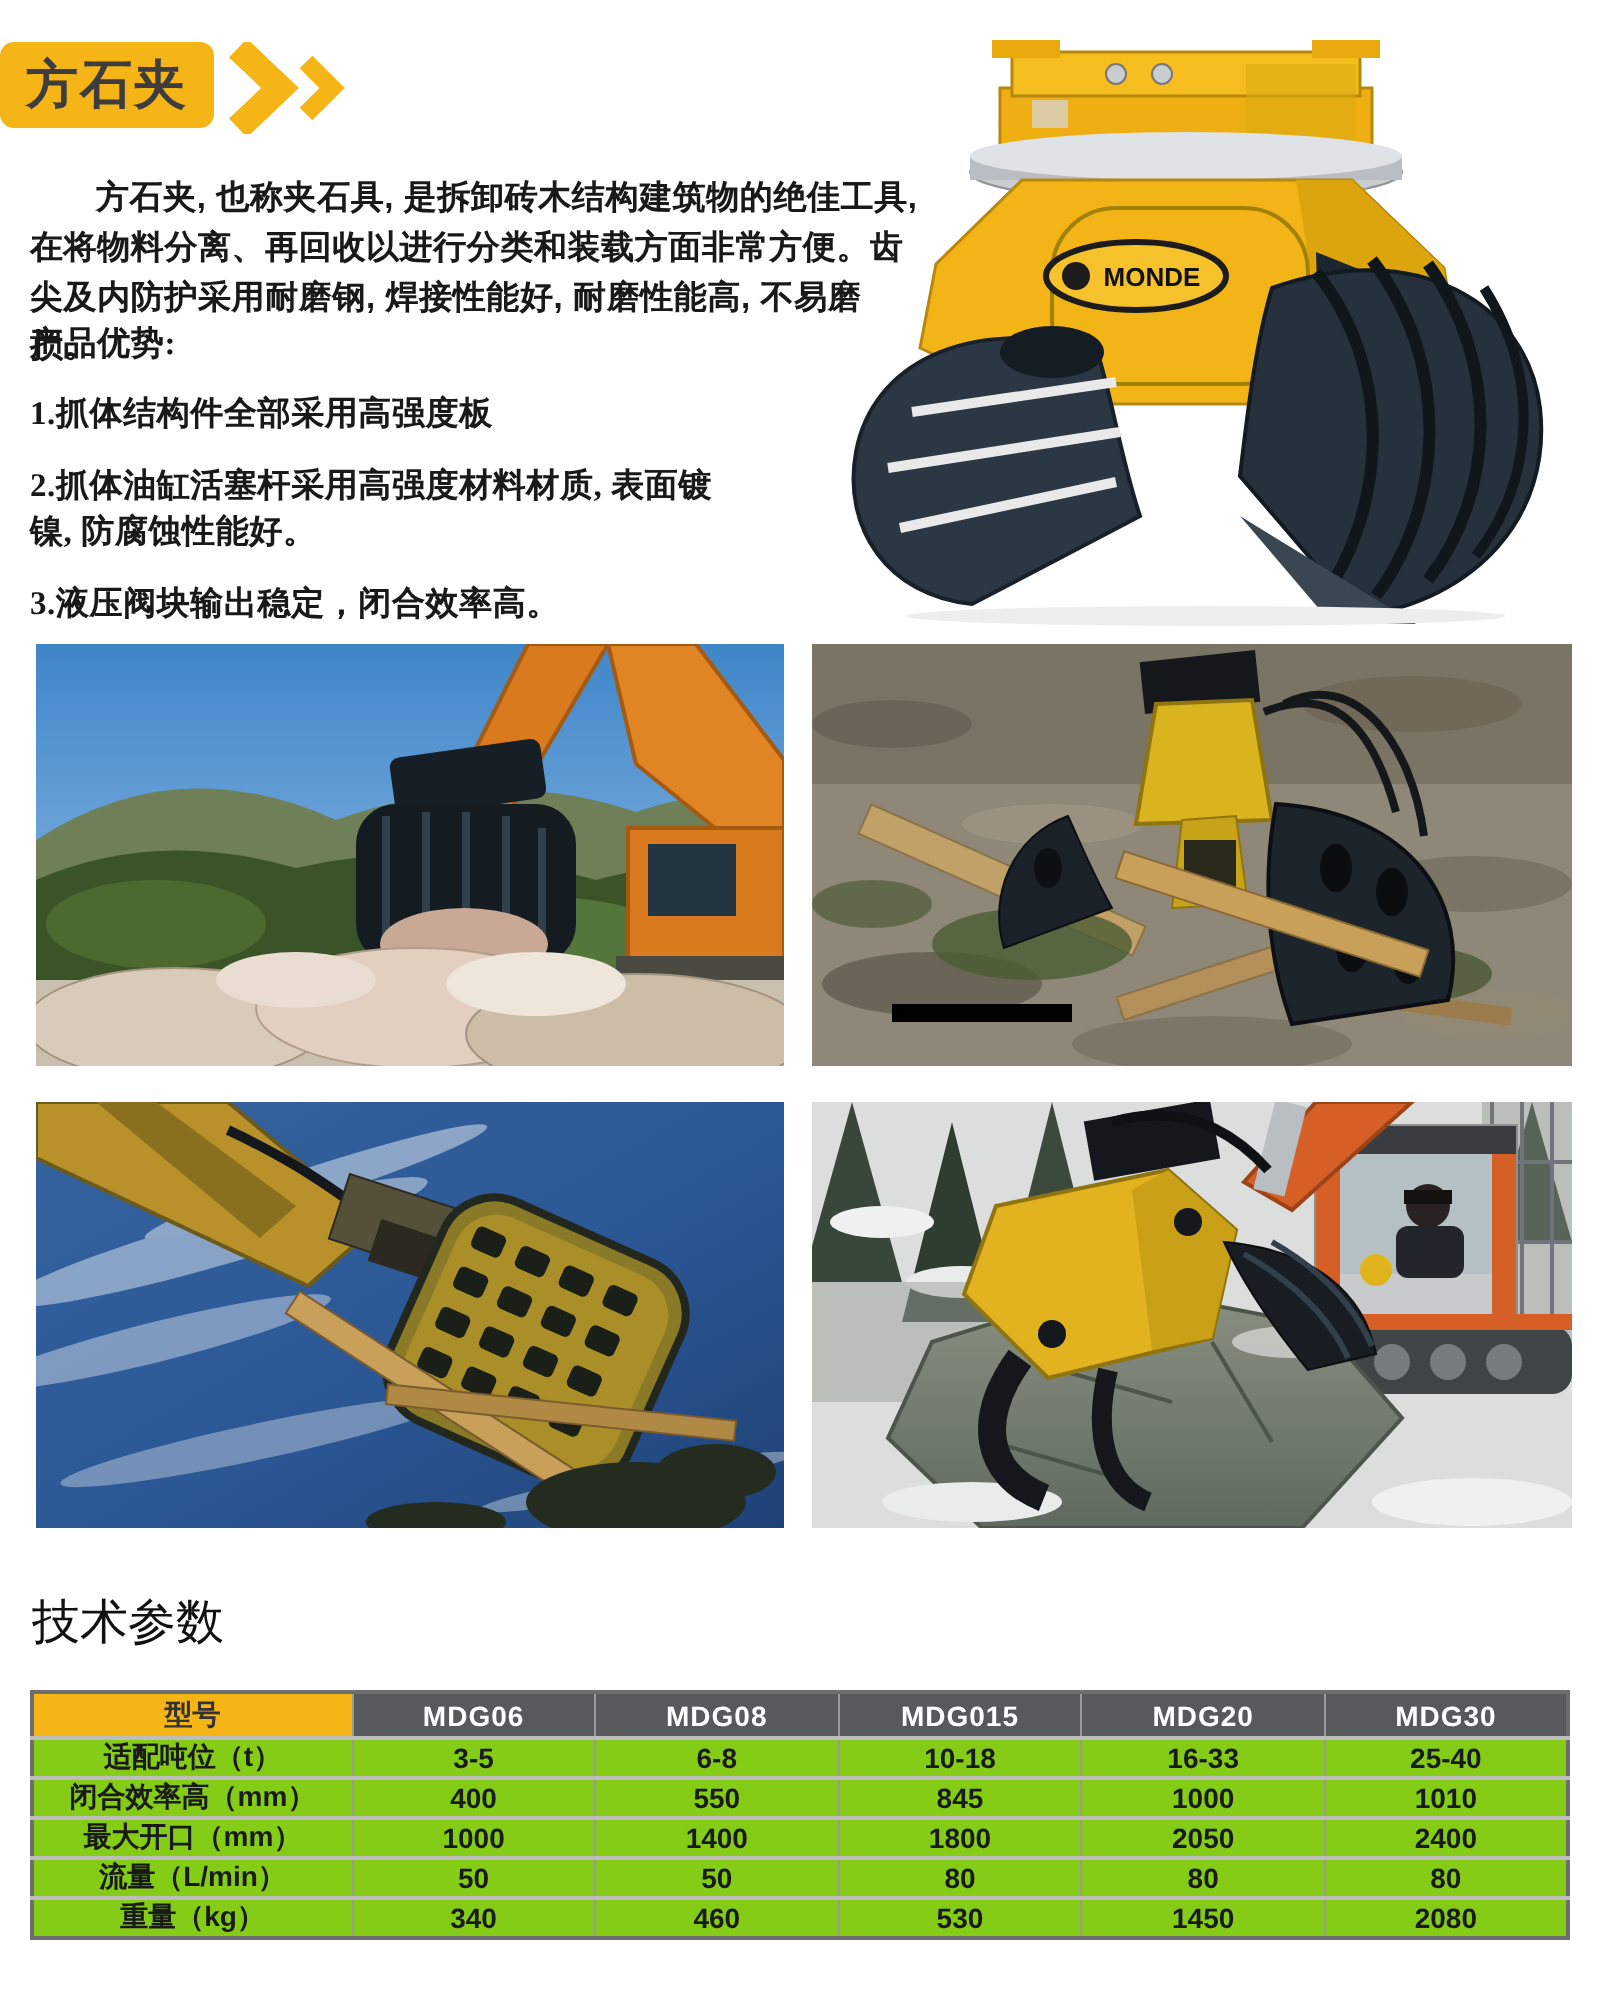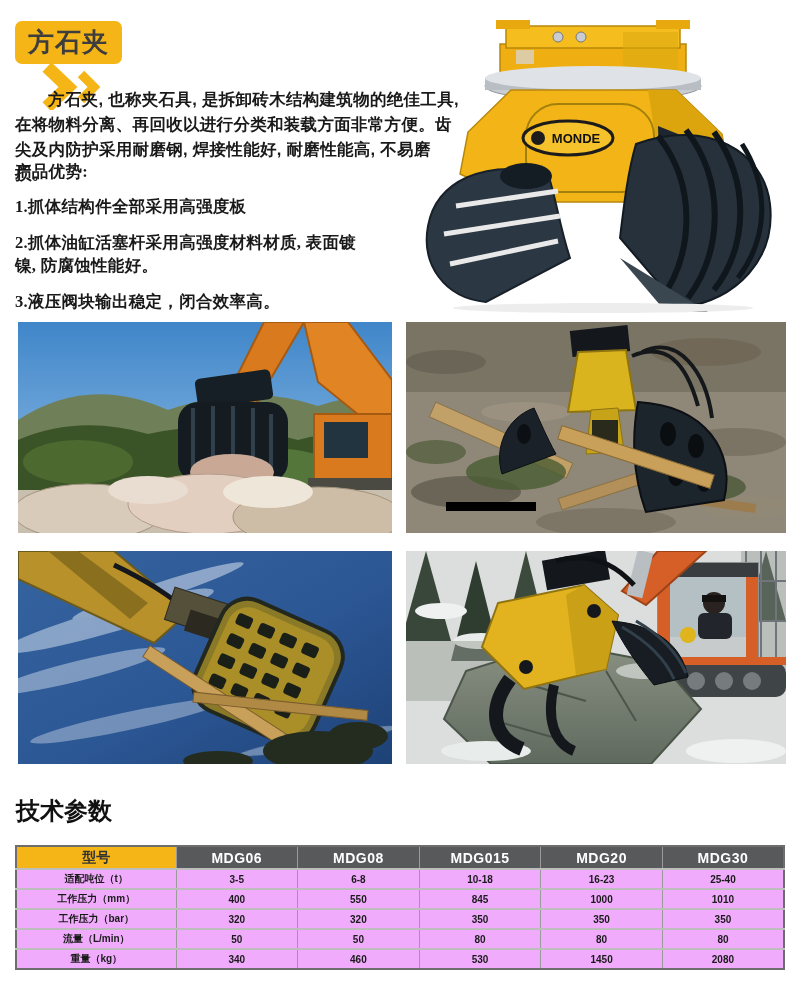--- a/index.html
+++ b/index.html
@@ -8,21 +8,21 @@
     --table-gray:#58595B;
     --jaw:#2b3742;
     --border-gray:#9a9a9a;
   }
   *{box-sizing:border-box;margin:0;padding:0;}
   html,body{width:800px;height:1000px;background:#ffffff;
     font-family:"Liberation Sans","DejaVu Sans",sans-serif;color:var(--ink);}
   .page{position:relative;width:800px;height:1000px;overflow:hidden;background:#fff;}
 
   
-  .badge-row{position:absolute;left:15px;top:21px;display:flex;align-items:center;flex-direction:column;}
+  .badge-row{position:absolute;left:0;top:21px;display:flex;align-items:flex-start;}
   .badge{background:var(--accent);border-radius:7px;width:107px;height:43px;
     display:flex;align-items:center;justify-content:center;}
   .badge span{font-size:26px;font-weight:bold;color:#3d3d3d;letter-spacing:1px;}
   .chev{margin-left:6px;}
 
   
   .intro{position:absolute;left:15px;top:87px;width:448px;
     font-size:16.5px;line-height:1.5;font-weight:bold;color:#191919;
     text-indent:2em;letter-spacing:.3px;}
 
@@ -36,28 +36,28 @@
 
   
   .photo{position:absolute;overflow:hidden;background:#ccc;}
   .photo svg{display:block;}
   #photo-1{left:18px;top:322px;width:374px;height:211px;}
   #photo-2{left:406px;top:322px;width:380px;height:211px;}
   #photo-3{left:18px;top:551px;width:374px;height:213px;}
   #photo-4{left:406px;top:551px;width:380px;height:213px;}
 
   
-  .specs-h{position:absolute;left:16px;top:795px;font-size:24px;font-weight:bold;color:#111;}
+  .specs-h{position:absolute;left:16px;top:795px;font-size:24px;font-weight:normal;color:#111;}
   table.specs{position:absolute;left:15px;top:845px;width:770px;border-collapse:collapse;
     border:2px solid #6d6d6d;table-layout:fixed;}
   table.specs th,table.specs td{border-right:1px solid var(--border-gray);
     border-bottom:2px solid #bdbdbd;text-align:center;vertical-align:middle;
     font-weight:bold;padding:0;}
   table.specs thead th{height:23px;font-size:14px;}
-  table.specs tbody td{height:20px;font-size:10px;color:#1a1a1a;background:#f0abfc;}
+  table.specs tbody td{height:20px;font-size:14px;color:#1a1a1a;background:#84cc16;}
   table.specs tbody tr:last-child td{border-bottom:1px solid #14b8a6;}
   th.model-label{background:var(--accent);color:#333;font-size:16px;}
   th.model-col{background:var(--table-gray);color:#ffffff;letter-spacing:.5px;}
   td.rowlabel{color:#111;}
 </style>
 </head>
 <body>
 
 <div class="page">
 
@@ -349,38 +349,38 @@
         <th class="model-col">MDG20</th>
         <th class="model-col">MDG30</th>
       </tr>
     </thead>
     <tbody>
       <tr>
         <td class="rowlabel">适配吨位（t）</td>
         <td>3-5</td>
         <td>6-8</td>
         <td>10-18</td>
-        <td>16-23</td>
+        <td>16-33</td>
         <td>25-40</td>
       </tr>
       <tr>
-        <td class="rowlabel">工作压力（mm）</td>
+        <td class="rowlabel">闭合效率高（mm）</td>
         <td>400</td>
         <td>550</td>
         <td>845</td>
         <td>1000</td>
         <td>1010</td>
       </tr>
       <tr>
-        <td class="rowlabel">工作压力（bar）</td>
-        <td>320</td>
-        <td>320</td>
-        <td>350</td>
-        <td>350</td>
-        <td>350</td>
+        <td class="rowlabel">最大开口（mm）</td>
+        <td>1000</td>
+        <td>1400</td>
+        <td>1800</td>
+        <td>2050</td>
+        <td>2400</td>
       </tr>
       <tr>
         <td class="rowlabel">流量（L/min）</td>
         <td>50</td>
         <td>50</td>
         <td>80</td>
         <td>80</td>
         <td>80</td>
       </tr>
       <tr>

